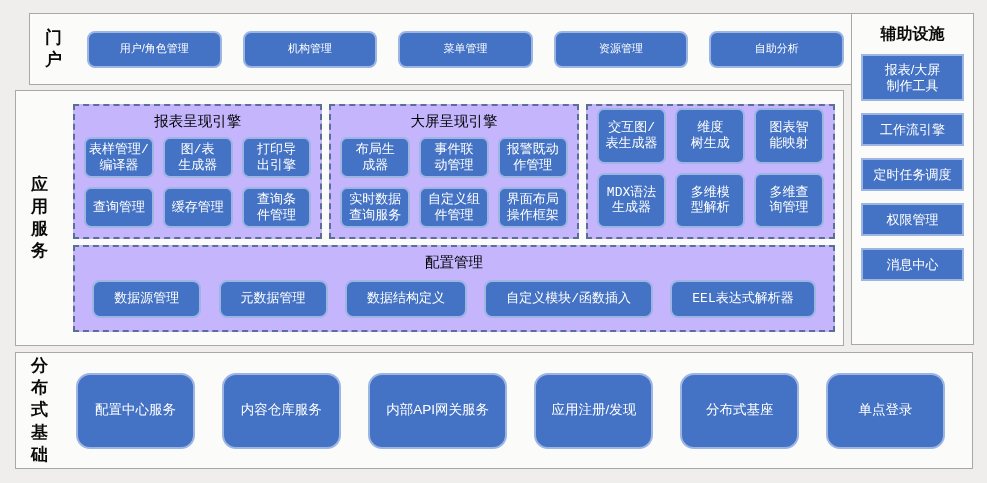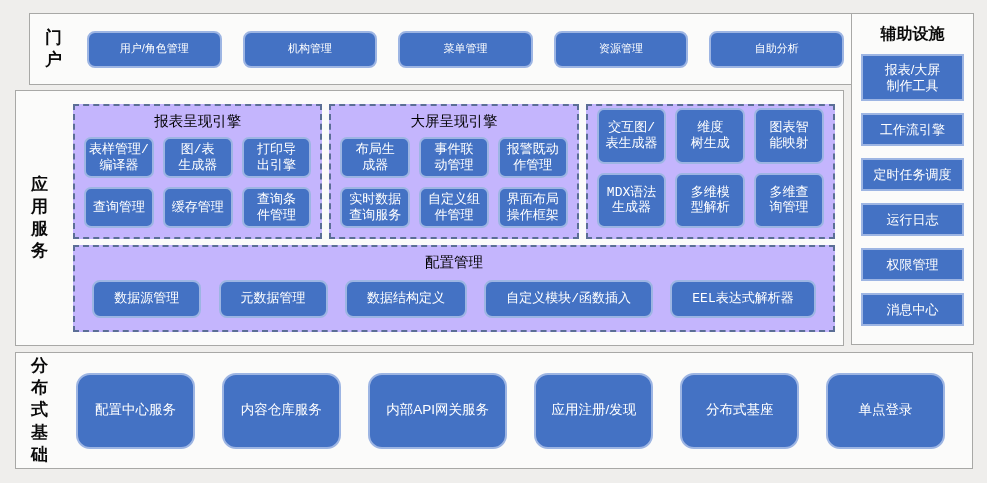--- a/index.html
+++ b/index.html
@@ -138,18 +138,17 @@
       <div class="btn">分布式基座</div>
       <div class="btn">单点登录</div>
     </div>
   </section>
 
   <aside id="aux" class="box">
     <div class="aux-title">辅助设施</div>
     <div class="btn tall">报表/大屏制作工具</div>
     <div class="btn">工作流引擎</div>
     <div class="btn">定时任务调度</div>
-    <div class="btn">运行日志</div>
     <div class="btn">权限管理</div>
     <div class="btn">消息中心</div>
   </aside>
 
 </div>
 
 </body></html>

